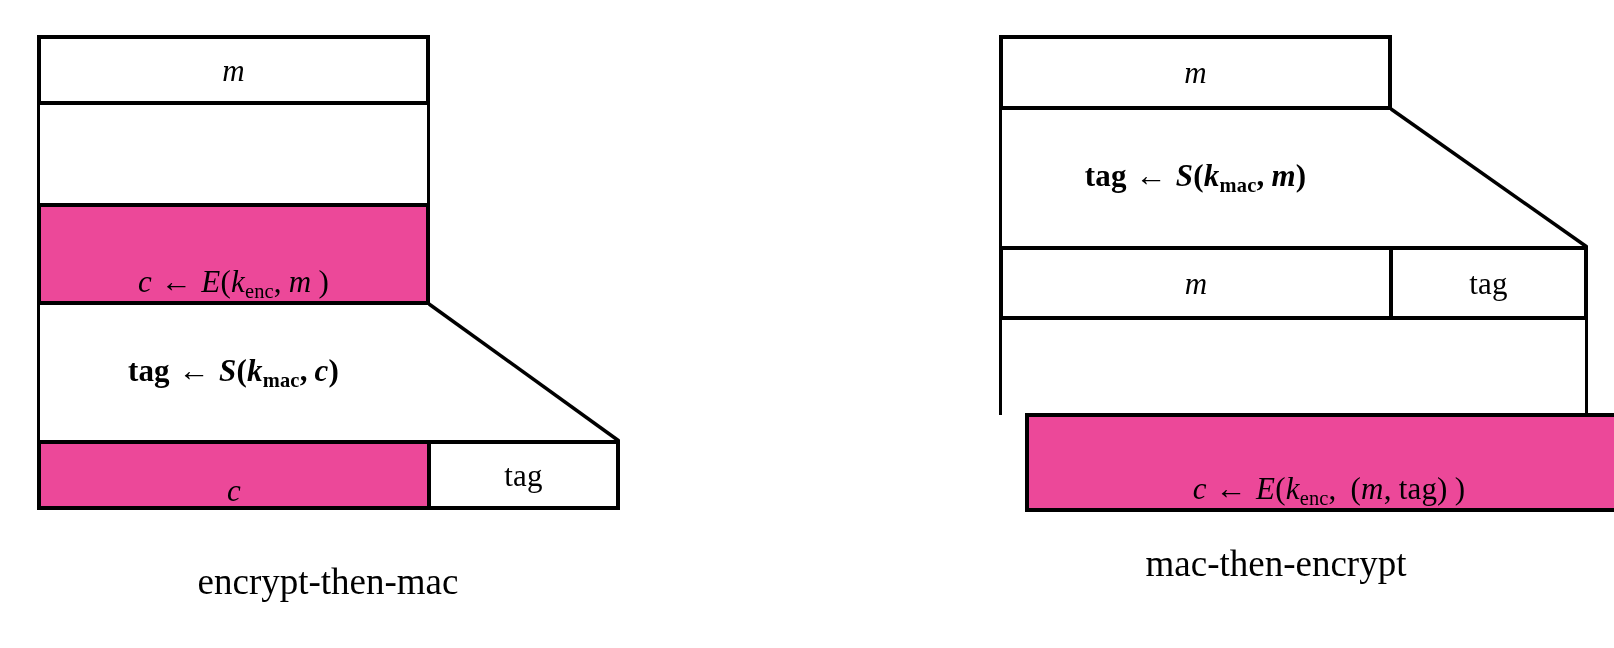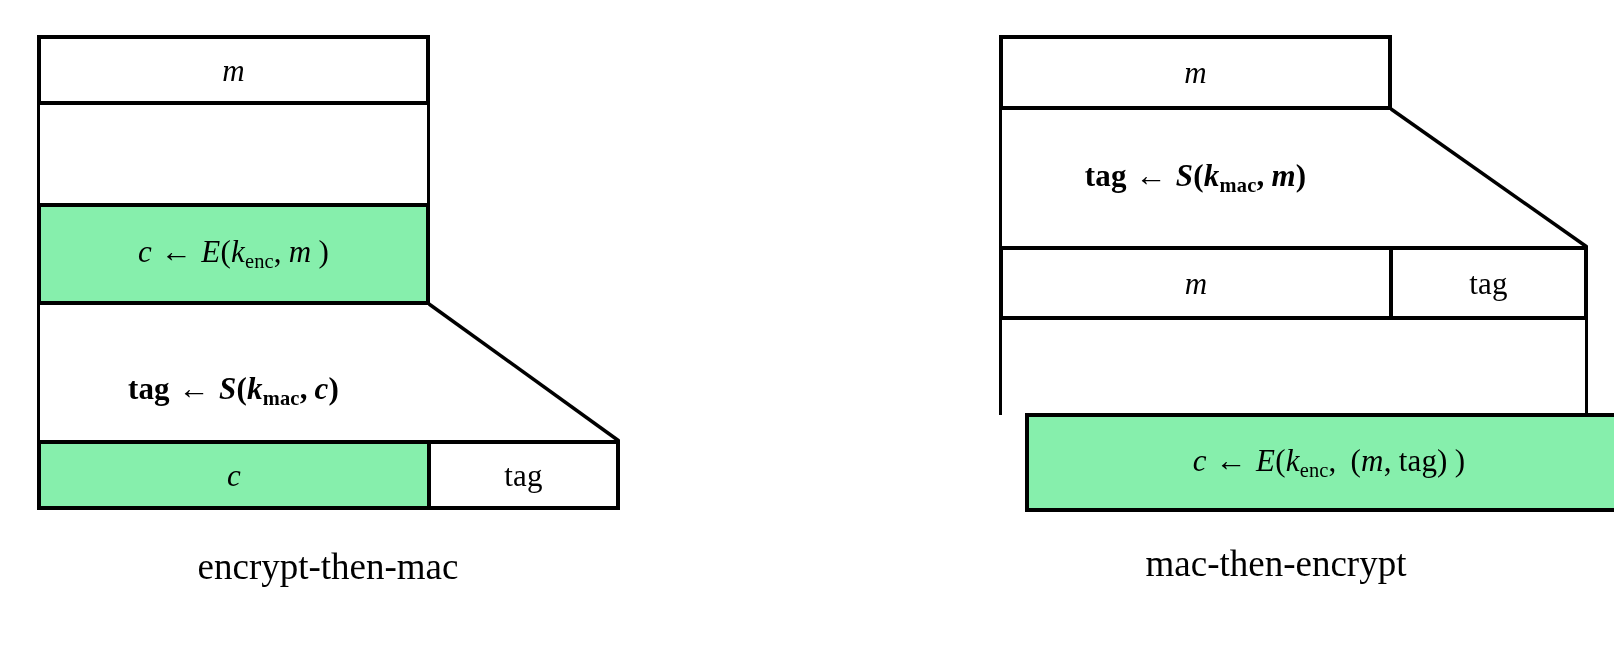--- a/index.html
+++ b/index.html
@@ -26,21 +26,21 @@
   
   .box {
     position: absolute;
     box-sizing: border-box;
     border: 4px solid #000000;
     background: #ffffff;
     display: flex;
     align-items: center;
     justify-content: center;
   }
-  .box.gray { background: #86efac; }
+  .box.gray { background: #ec4899; align-items: flex-end; }
 
   
   .rail {
     position: absolute;
     background: #000000;
   }
 
   .label {
     font-size: 31px;
     line-height: 1;
@@ -104,34 +104,34 @@
     <div class="rail" style="left:427px; top:105px; width:3px; height:100px;"></div>
 
     <div class="box gray" style="left:37px; top:203px; width:393px; height:102px;">
       <span class="label">
         <span class="mi">c</span><span class="sp"></span><span class="arrow">←</span><span class="sp"></span><span class="mi">E</span><span class="mr">(</span><span class="mi">k</span><span class="sub">enc</span><span class="mr">,</span><span class="sp"></span><span class="mi">m</span><span class="sp"></span><span class="mr">)</span>
       </span>
     </div>
 
     <div class="rail" style="left:37px; top:303px; width:3px; height:140px;"></div>
 
-    <div class="region-text" style="left:37px; top:323px; width:393px; height:135px;">
+    <div class="region-text" style="left:37px; top:305px; width:393px; height:135px;">
       <span class="label">
         <span class="mr">tag</span><span class="sp"></span><span class="arrow">←</span><span class="sp"></span><span class="mi">S</span><span class="mr">(</span><span class="mi">k</span><span class="sub">mac</span><span class="mr">,</span><span class="sp"></span><span class="mi">c</span><span class="mr">)</span>
       </span>
     </div>
 
     <div class="box gray" style="left:37px; top:440px; width:394px; height:70px;">
       <span class="label italic">c</span>
     </div>
     <div class="box" style="left:427px; top:440px; width:193px; height:70px;">
       <span class="label">tag</span>
     </div>
 
-    <div class="caption" style="left:78px; top:548px; width:500px;">
+    <div class="caption" style="left:78px; top:563px; width:500px;">
       <span>encrypt-then-mac</span>
     </div>
   </div>
 
   <div>
 
     <div class="box" style="left:999px; top:35px; width:393px; height:75px;">
       <span class="label italic">m</span>
     </div>
 

